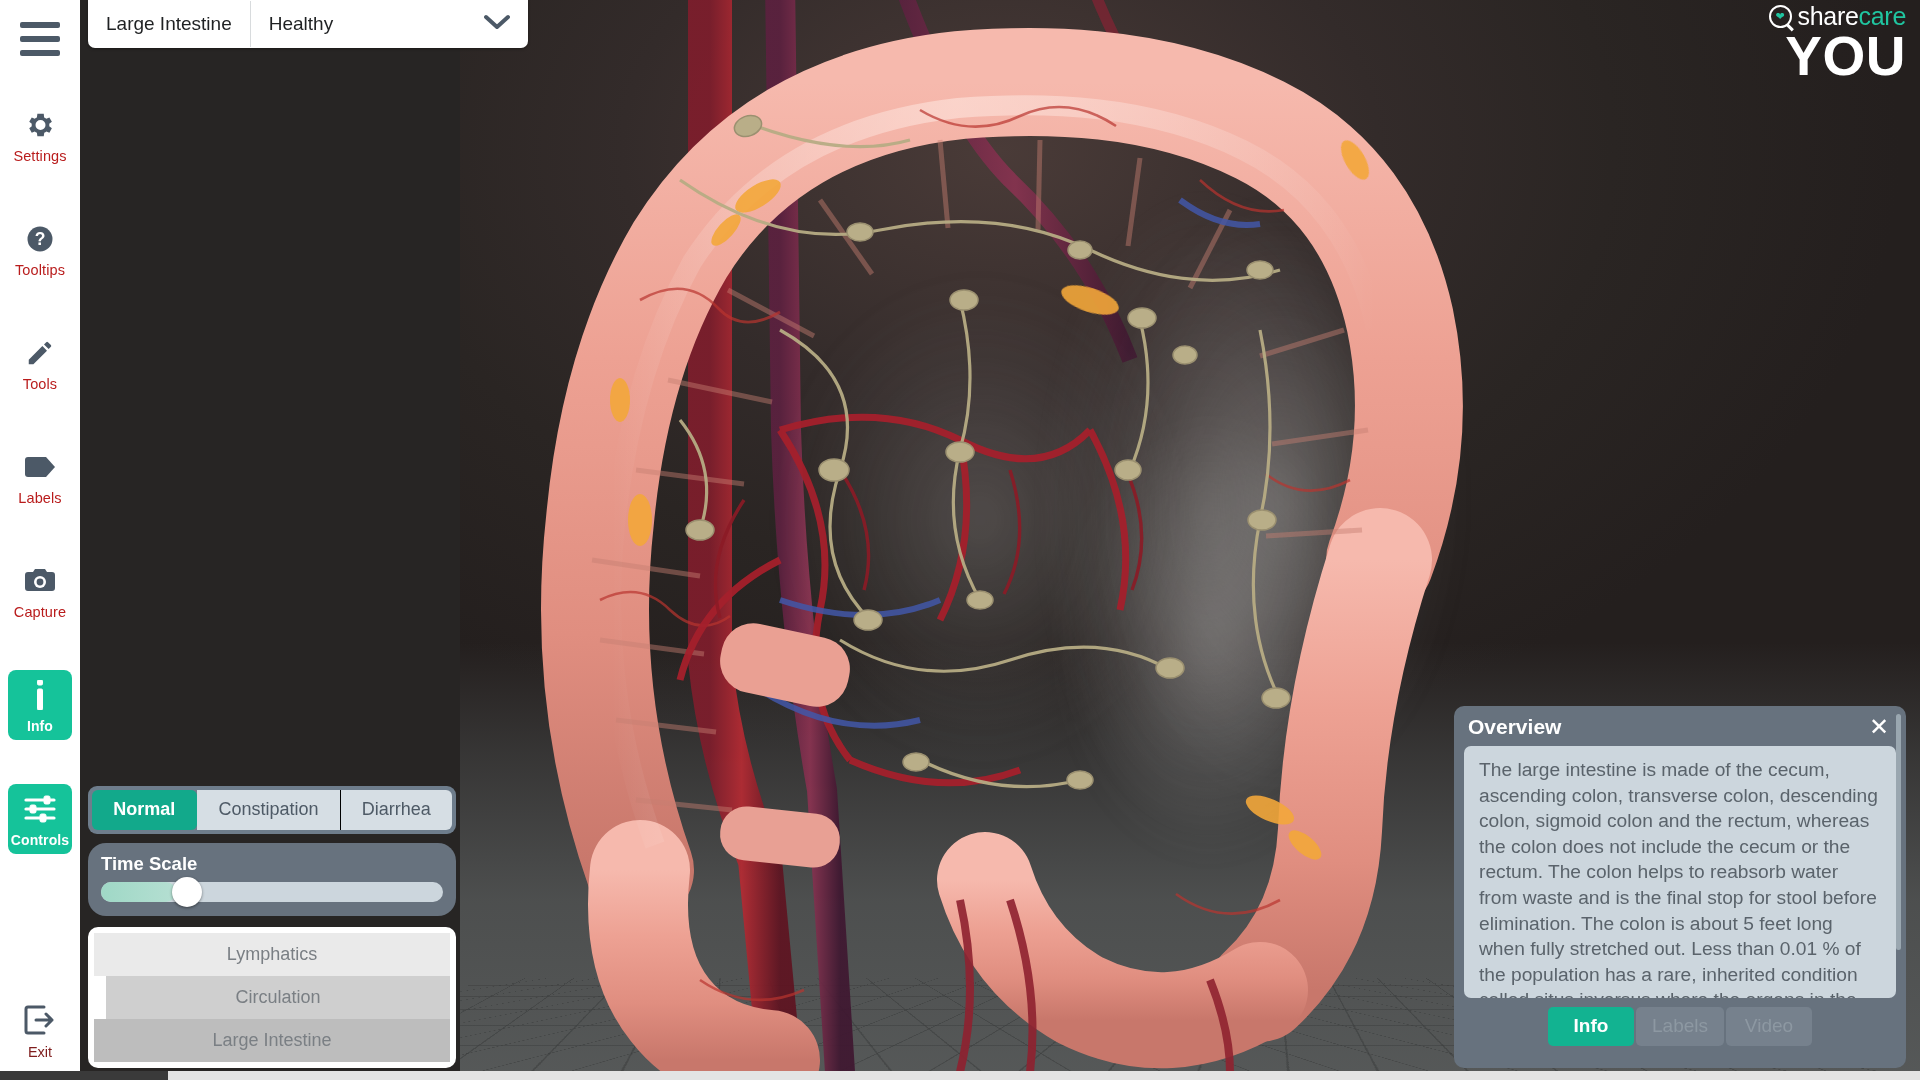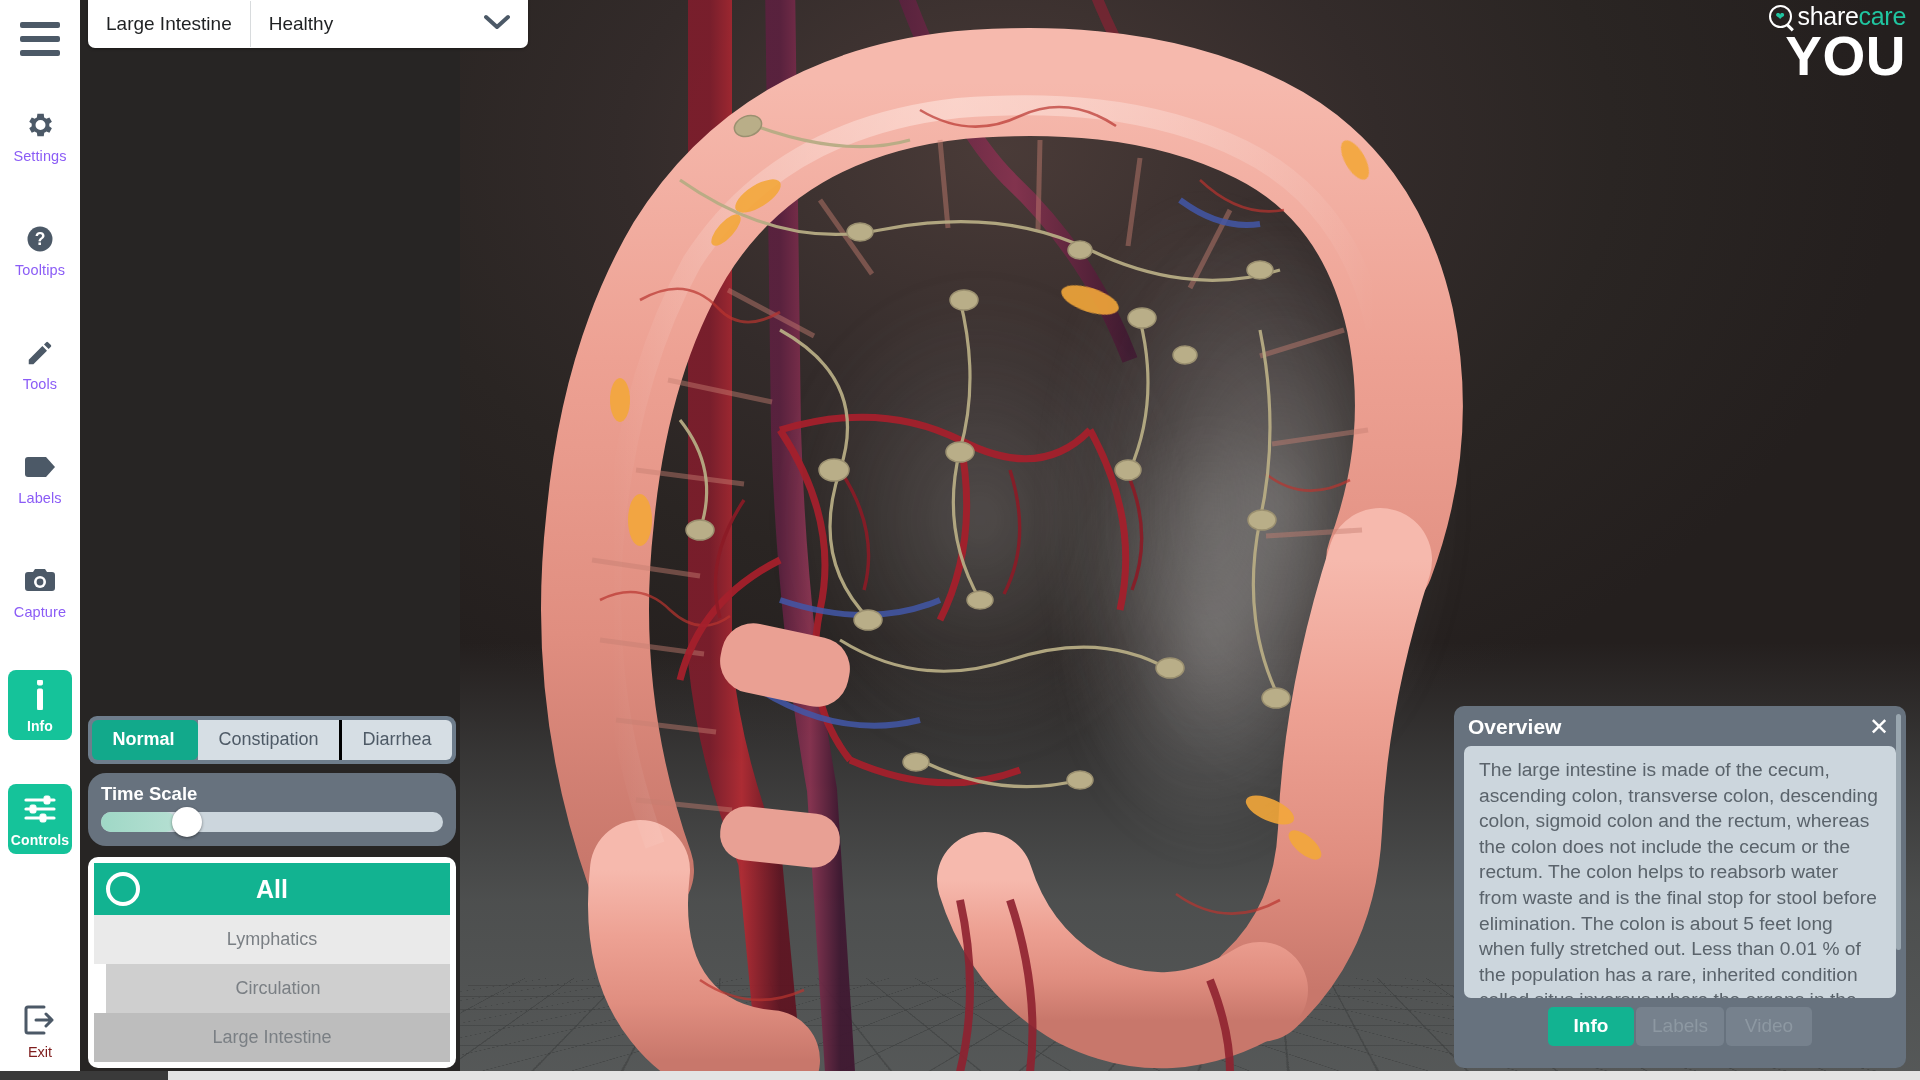--- a/index.html
+++ b/index.html
@@ -49,21 +49,21 @@
     background: #ffffff; z-index: 30;
     display: flex; flex-direction: column; align-items: center;
   }
   .hamburger { margin-top: 22px; width: 40px; height: 34px;
     display: flex; flex-direction: column; justify-content: space-between; cursor: pointer; }
   .hamburger span { display: block; height: 6px; border-radius: 2px; background: #4c5967; }
 
   .navitem { width: 64px; margin-top: 44px; display: flex; flex-direction: column;
     align-items: center; cursor: pointer; border-radius: 8px; padding: 8px 0 6px; }
   .navitem .glyph { height: 34px; display: flex; align-items: center; justify-content: center; }
-  .navitem .lbl { margin-top: 6px; font-size: 14.5px; color: #8b5cf6; letter-spacing: .1px; }
+  .navitem .lbl { margin-top: 6px; font-size: 14.5px; color: #b91c1c; letter-spacing: .1px; }
   .navitem.active { background: #15c39a; }
   .navitem.active .lbl { color: #ffffff; font-weight: bold; font-size: 14px; }
   .navitem.active svg * { fill: #fff; stroke: #fff; }
 
   .navspacer { flex: 1 1 auto; }
   .exititem { width: 64px; margin-bottom: 20px; display: flex; flex-direction: column;
      align-items: center; cursor: pointer; }
   .exititem .lbl { margin-top: 5px; font-size: 14.5px; color: #7f1d1d; }
 
   
@@ -85,21 +85,21 @@
 
   
   .controls { position: absolute; left: 88px; bottom: 12px; width: 368px; z-index: 22; }
 
   .segbar {
     display: flex; background: #6e7d8c; border-radius: 9px; padding: 4px; margin-bottom: 9px;
   }
   .segbtn {
     flex: 1 1 auto; text-align: center; padding: 9px 4px 10px; font-size: 18px;
     color: #4e5a66; background: #d6dee4; cursor: pointer;
-    border-right: 3px solid #000000;
+    border-right: 1px solid #000000;
   }
   .segbtn:first-child { border-top-left-radius: 6px; border-bottom-left-radius: 6px; }
   .segbtn:last-child { border-right: none; border-top-right-radius: 6px; border-bottom-right-radius: 6px; }
   .segbtn.on { background: #12a98b; color: #ffffff; font-weight: bold; border-right-color: #12a98b;
      border-radius: 6px; }
 
   .slidercard {
     background: #67727e; border-radius: 18px; padding: 10px 13px 14px; margin-bottom: 11px;
   }
   .slidercard .title { color: #ffffff; font-size: 18.5px; font-weight: bold; margin-bottom: 7px; }
@@ -113,21 +113,21 @@
   .sliderknob {
     position: absolute; top: 50%; left: 21%; width: 30px; height: 30px; margin-top: -15px;
     border-radius: 50%; background: #fff; box-shadow: 0 1px 3px rgba(0,0,0,.45);
   }
 
   .layerlist {
     background: #ffffff; border-radius: 10px; padding: 6px; overflow: hidden;
   }
   .layerrow {
     display: flex; align-items: center; justify-content: center; position: relative;
-    height: 49px; font-size: 18px; color: #7a7f84; cursor: pointer;
+    height: 43px; font-size: 18px; color: #7a7f84; cursor: pointer;
   }
   .layerrow.all { background: #12b391; color: #ffffff; font-size: 25px; font-weight: bold; height: 52px; }
   .layerrow.all .eye {
     position: absolute; left: 12px; top: 50%; margin-top: -17px;
     width: 34px; height: 34px; border-radius: 50%; border: 4px solid #ffffff;
   }
   .layerrow.r1 { background: #eaeaea; }
   .layerrow.r2 { background: #cfcfcf; margin-left: 12px; }
   .layerrow.r3 { background: #bdbdbd; }
 
@@ -475,24 +475,20 @@
 
     <div class="slidercard">
       <div class="title">Time Scale</div>
       <div class="slidertrack">
         <div class="sliderfill" style="width: 22%;"></div>
         <div class="sliderknob" style="left: calc(22% - 4px);"></div>
       </div>
     </div>
 
     <div class="layerlist">
-      <div class="layerrow all">
-        <span class="eye"></span>
-        <span>All</span>
-      </div>
       <div class="layerrow r1">
         <span>Lymphatics</span>
       </div>
       <div class="layerrow r2">
         <span>Circulation</span>
       </div>
       <div class="layerrow r3">
         <span>Large Intestine</span>
       </div>
     </div>

